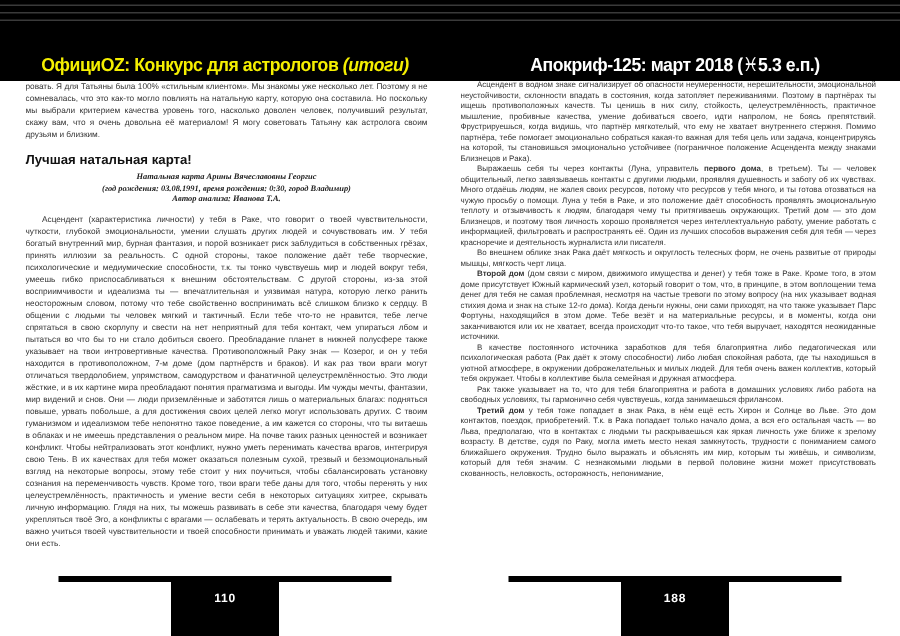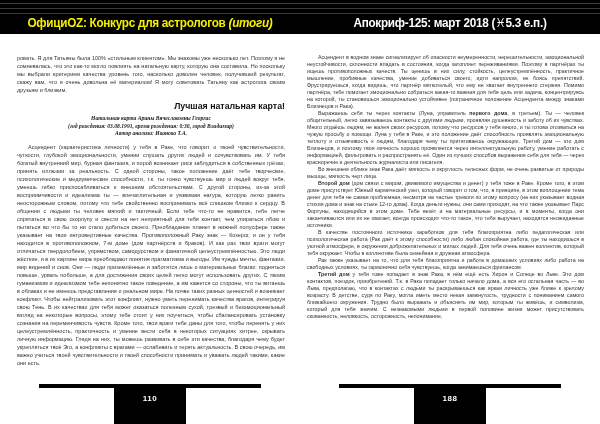--- a/index.html
+++ b/index.html
@@ -6,21 +6,21 @@
   html,body { width:600px; height:424px; }
   body {
     position:relative;
     background:#ffffff;
     font-family:"Liberation Sans","DejaVu Sans",sans-serif;
     overflow:hidden;
   }
 
   
   .top-band {
-    position:absolute; left:0; top:0; width:600px; height:34px;
+    position:absolute; left:0; top:0; width:600px; height:54px;
     background:#000000;
   }
   .band-line { position:absolute; left:0; width:600px; height:1px; background:#3a3a3a; }
   .band-line.l1 { top:3px; }
   .band-line.l2 { top:8px; }
   .band-line.l3 { top:13px; }
   .band-title {
     position:absolute; bottom:4px; width:300px; text-align:center;
     font-weight:700; font-size:12.5px; letter-spacing:-0.3px;
     transform:scaleX(0.94); transform-origin:center;
@@ -36,21 +36,21 @@
     overflow:hidden; height:328px;
   }
   .col-left  { left:17px;  width:268px; font-size:5.5px; line-height:8px; }
   .col-right { left:307px; width:277px; font-size:5.3px; line-height:7px; }
 
   .para { text-indent:11px; }
   .para.no-indent { text-indent:0; }
   .b { font-weight:bold; }
 
   .section-heading {
-    font-size:8.8px; font-weight:bold; text-align:right; color:#111111;
+    font-size:8.8px; font-weight:bold; text-align:left; color:#111111;
     margin:7px 0 4px 0; line-height:10px;
   }
   .byline {
     font-family:"Liberation Serif","DejaVu Serif",serif;
     font-style:italic; font-weight:bold; text-align:center;
     font-size:5.6px; line-height:7.6px; color:#222222;
   }
   .body-block { margin-top:5px; }
 
   

